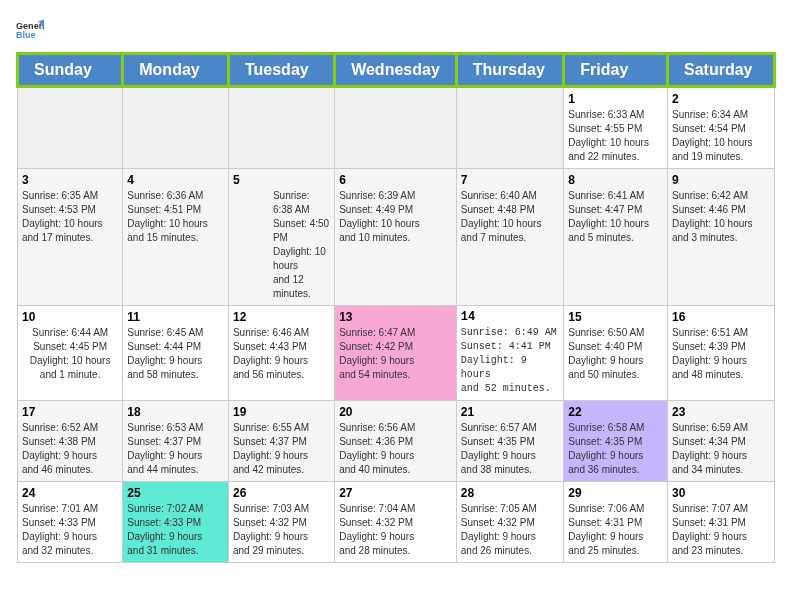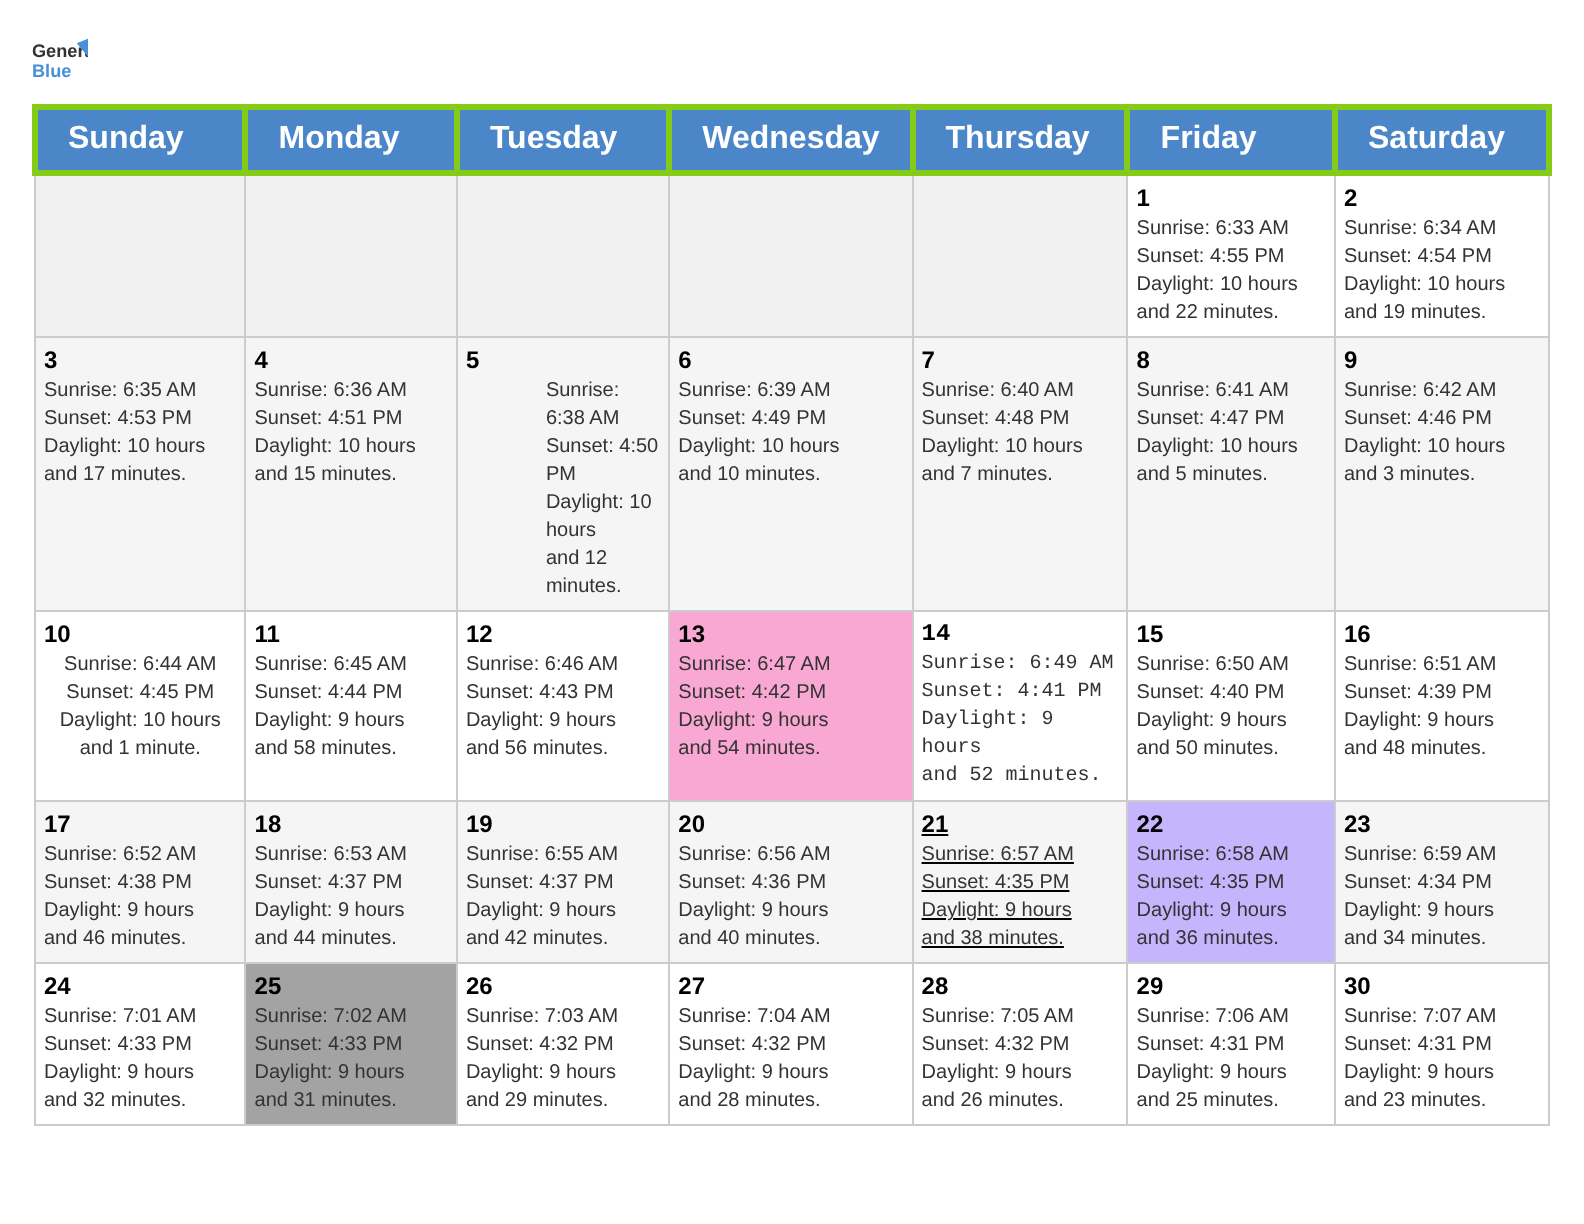--- a/index.html
+++ b/index.html
@@ -258,21 +258,21 @@
 Daylight: 9 hours
 and 42 minutes.</div>
         </td>
         <td style="background: rgb(245, 245, 245);">
           <span class="day-number">20</span>
           <div class="day-info" style="white-space: pre-line;">Sunrise: 6:56 AM
 Sunset: 4:36 PM
 Daylight: 9 hours
 and 40 minutes.</div>
         </td>
-        <td style="background: rgb(245, 245, 245); text-decoration: underline;">
+        <td style="background: rgb(245, 245, 245);">
           <span class="day-number">21</span>
           <div class="day-info" style="white-space: pre-line;">Sunrise: 6:57 AM
 Sunset: 4:35 PM
 Daylight: 9 hours
 and 38 minutes.</div>
         </td>
         <td style="background: #c4b5fd;">
           <span class="day-number">22</span>
           <div class="day-info" style="white-space: pre-line;">Sunrise: 6:58 AM
 Sunset: 4:35 PM
@@ -288,21 +288,21 @@
         </td>
       </tr>
       <tr>
         <td style="background: rgb(255, 255, 255);">
           <span class="day-number">24</span>
           <div class="day-info" style="white-space: pre-line;">Sunrise: 7:01 AM
 Sunset: 4:33 PM
 Daylight: 9 hours
 and 32 minutes.</div>
         </td>
-        <td style="background: #a3a3a3;">
+        <td style="background: #5eead4;">
           <span class="day-number">25</span>
           <div class="day-info" style="white-space: pre-line;">Sunrise: 7:02 AM
 Sunset: 4:33 PM
 Daylight: 9 hours
 and 31 minutes.</div>
         </td>
         <td style="background: rgb(255, 255, 255);">
           <span class="day-number">26</span>
           <div class="day-info" style="white-space: pre-line;">Sunrise: 7:03 AM
 Sunset: 4:32 PM

